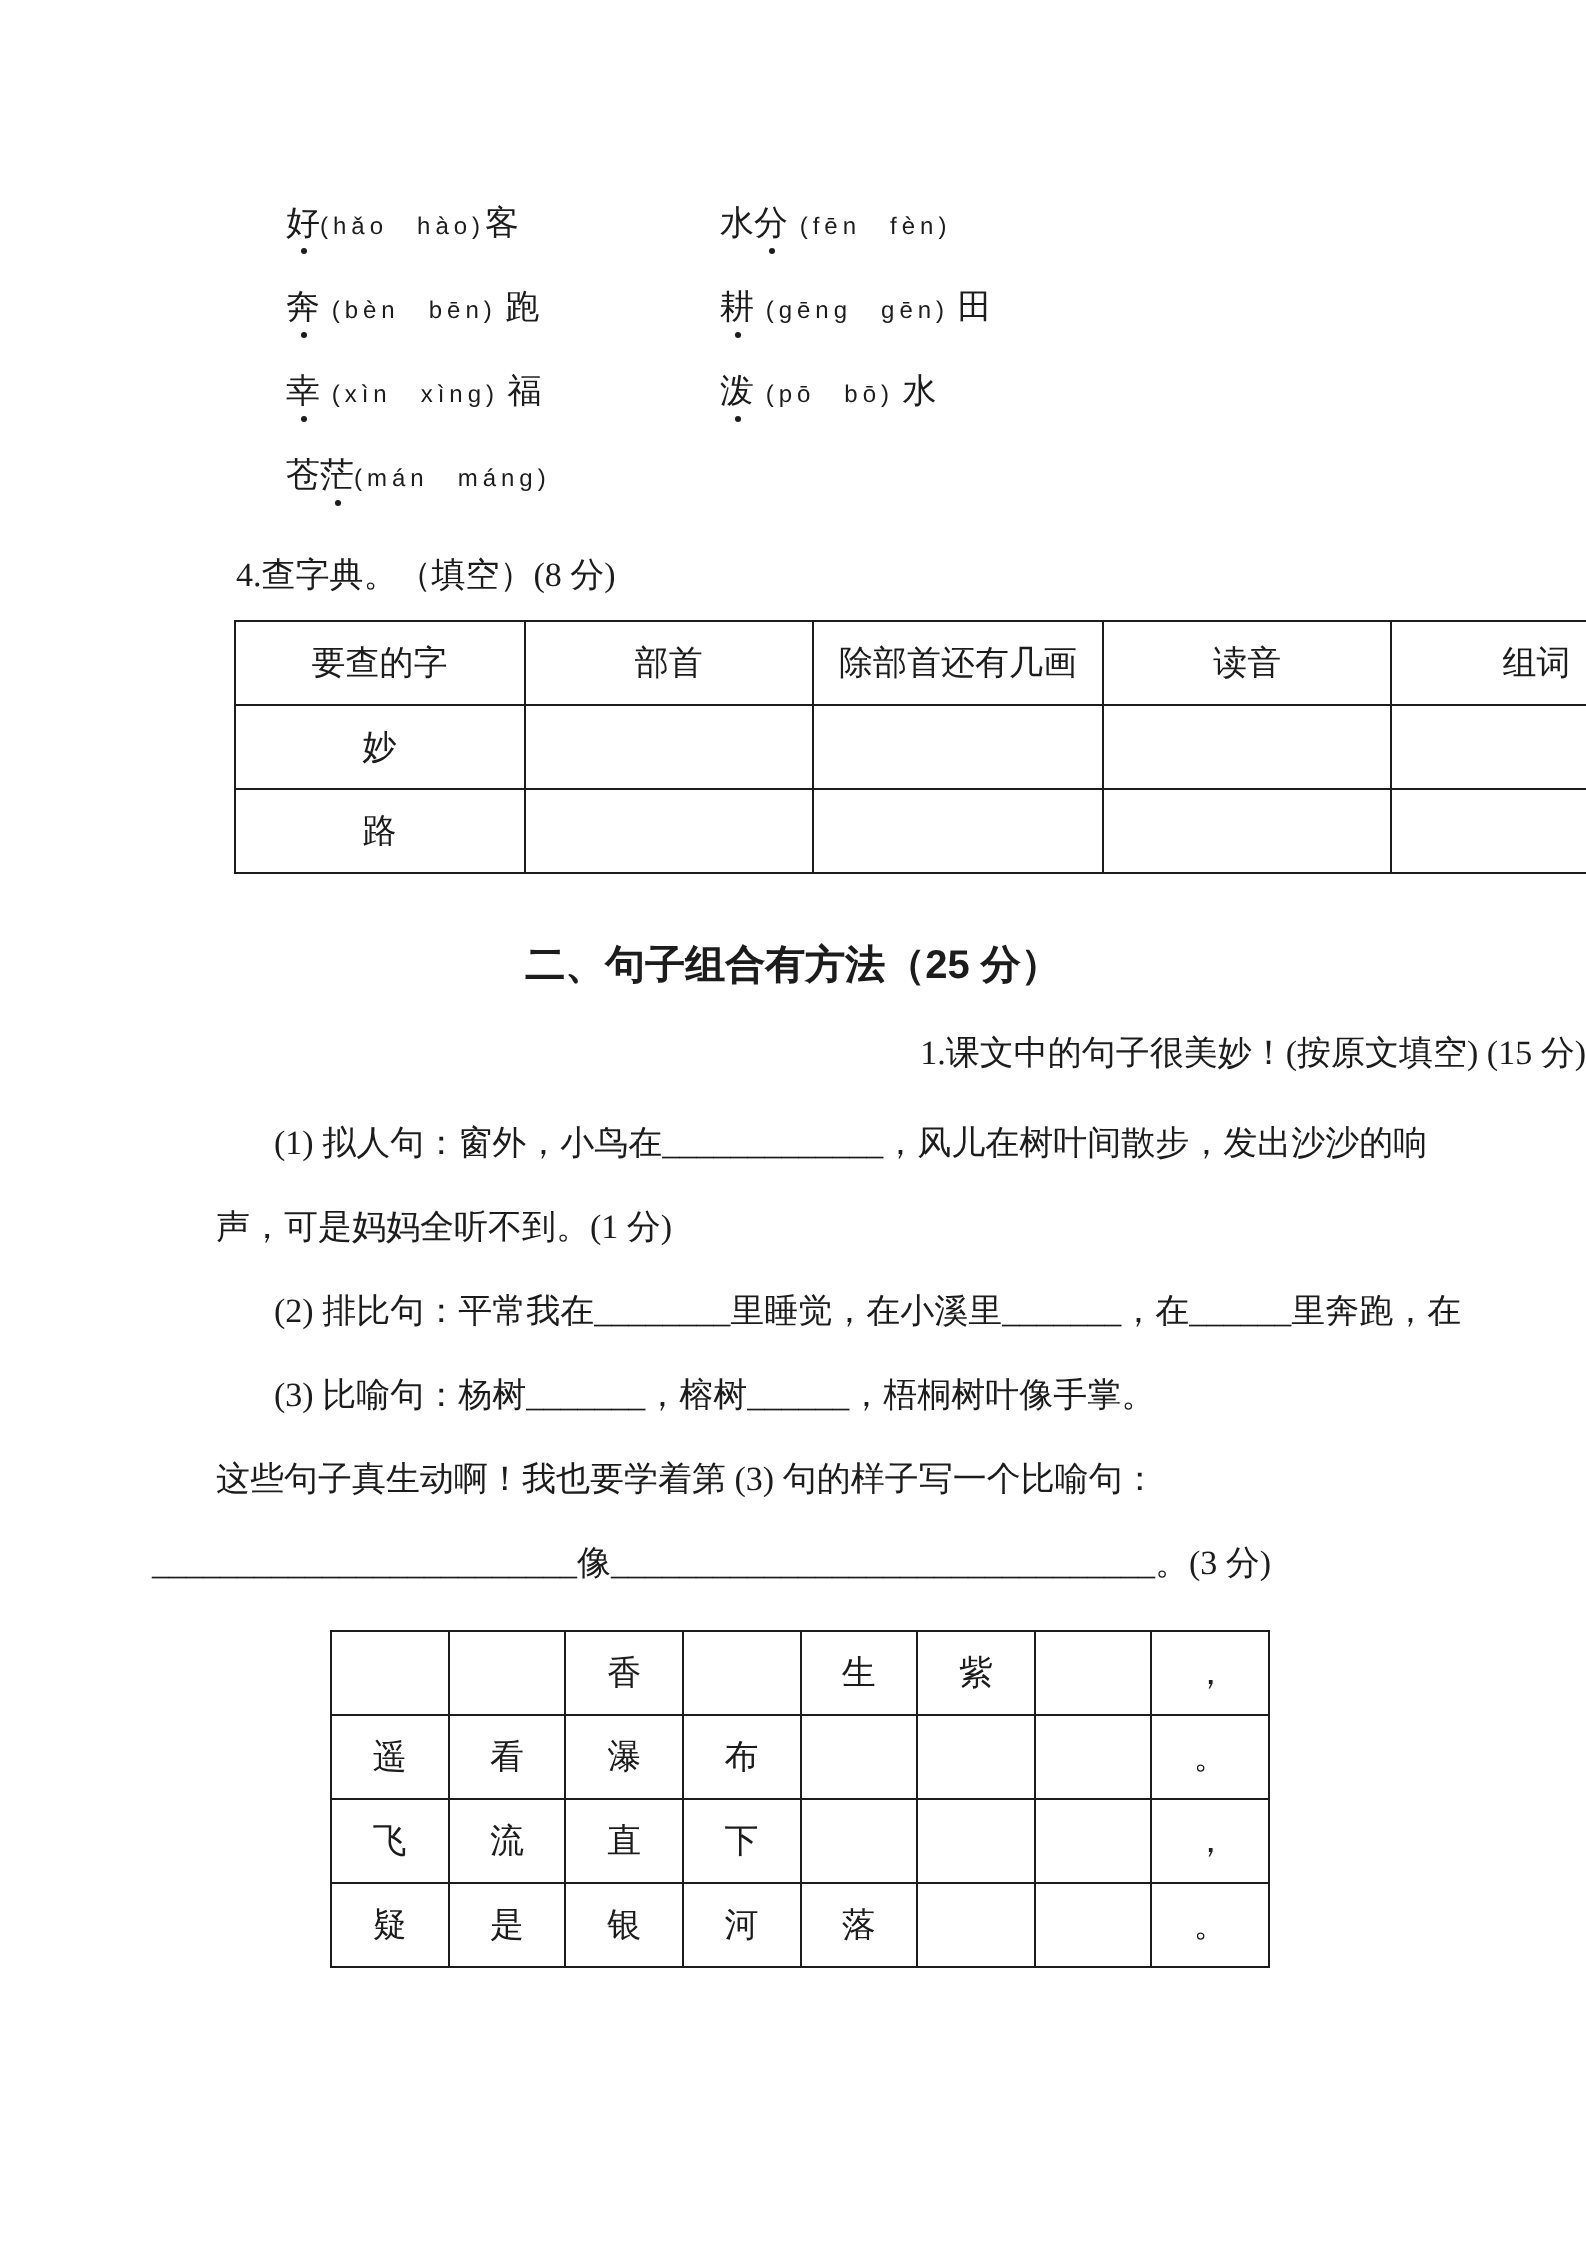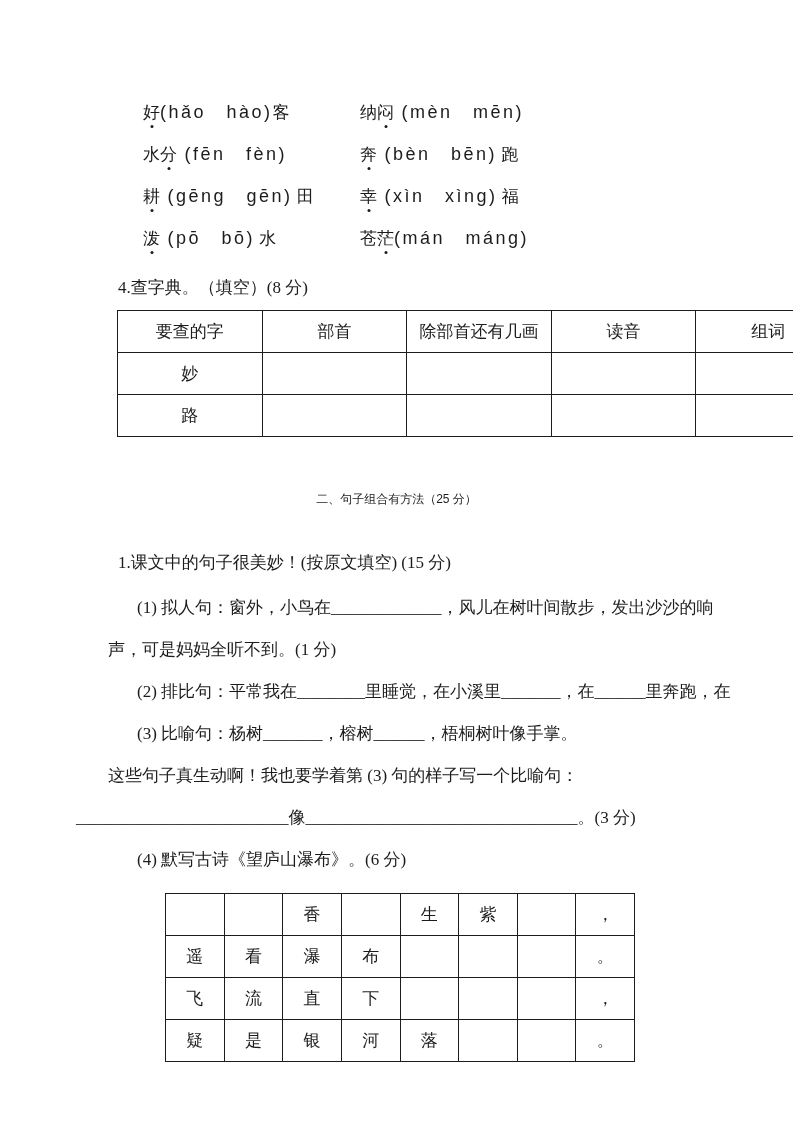--- a/index.html
+++ b/index.html
@@ -26,21 +26,21 @@
     position: absolute;
     left: 50%;
     bottom: -4px;
     transform: translateX(-50%);
     width: 3px; height: 3px;
     background: #1c1c1c;
     border-radius: 50%;
   }
   .pinyin-text {
     font-family: "Liberation Sans", "DejaVu Sans", sans-serif;
-    font-size: 18px;
+    font-size: 12px;
     letter-spacing: 2.5px;
   }
 
   
   .q4-label { margin: 10px 11px 0 118px; line-height: 20px; }
   table { border-collapse: collapse; table-layout: fixed; }
   .dict-table {
     margin: 12px 0 0 117px;
     width: 724px;
   }
@@ -48,28 +48,28 @@
     border: 1.5px solid #1c1c1c;
     height: 42px;
     text-align: center;
     vertical-align: middle;
     font-weight: normal;
     font-size: 17px;
   }
 
   
   .section-title {
-    margin-top: 52px;
+    margin-top: 36px;
     text-align: center;
     font-family: "Liberation Sans", "DejaVu Sans", sans-serif;
-    font-weight: normal;
-    font-size: 12px;
+    font-weight: bold;
+    font-size: 20px;
     line-height: 20px;
   }
-  .q1-intro { margin: 44px 0 26px 118px; line-height: 20px; }
+  .q1-intro { margin: 24px 0 26px 118px; line-height: 20px; text-align: right; }
   .t-line { line-height: 18px; margin: 0 0 24px 137px; white-space: nowrap; }
   .t-line.cont { margin-left: 108px; }
   .t-line.sim  { margin-left: 76px; }
 
   
   .poem-table {
     margin: 8px 0 0 165px;
     width: 470px;
   }
   .poem-table td {
@@ -81,23 +81,20 @@
   }
 </style>
 </head>
 <body>
 
 <div class="page">
 
   <div class="pinyin-grid">
     <div class="pinyin-item">
       <span></span><span class="dotted-char">好</span><span class="pinyin-text">(hǎo　hào)</span><span>客</span>
-    </div>
-    <div class="pinyin-item">
-      <span>纳</span><span class="dotted-char">闷</span><span class="pinyin-text"> (mèn　mēn)</span><span></span>
     </div>
     <div class="pinyin-item">
       <span>水</span><span class="dotted-char">分</span><span class="pinyin-text"> (fēn　fèn)</span><span></span>
     </div>
     <div class="pinyin-item">
       <span></span><span class="dotted-char">奔</span><span class="pinyin-text"> (bèn　bēn)</span><span> 跑</span>
     </div>
     <div class="pinyin-item">
       <span></span><span class="dotted-char">耕</span><span class="pinyin-text"> (gēng　gēn)</span><span> 田</span>
     </div>
@@ -143,21 +140,20 @@
   <div class="section-title">二、句子组合有方法（25 分）</div>
 
   <div class="q1-intro">1.课文中的句子很美妙！(按原文填空) (15 分)</div>
 
   <div class="t-line">(1) 拟人句：窗外，小鸟在_____________，风儿在树叶间散步，发出沙沙的响</div>
   <div class="t-line cont">声，可是妈妈全听不到。(1 分)</div>
   <div class="t-line">(2) 排比句：平常我在________里睡觉，在小溪里_______，在______里奔跑，在</div>
   <div class="t-line">(3) 比喻句：杨树_______，榕树______，梧桐树叶像手掌。</div>
   <div class="t-line cont">这些句子真生动啊！我也要学着第 (3) 句的样子写一个比喻句：</div>
   <div class="t-line sim">_________________________像________________________________。(3 分)</div>
-  <div class="t-line">(4) 默写古诗《望庐山瀑布》。(6 分)</div>
 
   <table class="poem-table">
     <tbody>
         <tr>
       <td></td>
       <td></td>
       <td>香</td>
       <td></td>
       <td>生</td>
       <td>紫</td>

